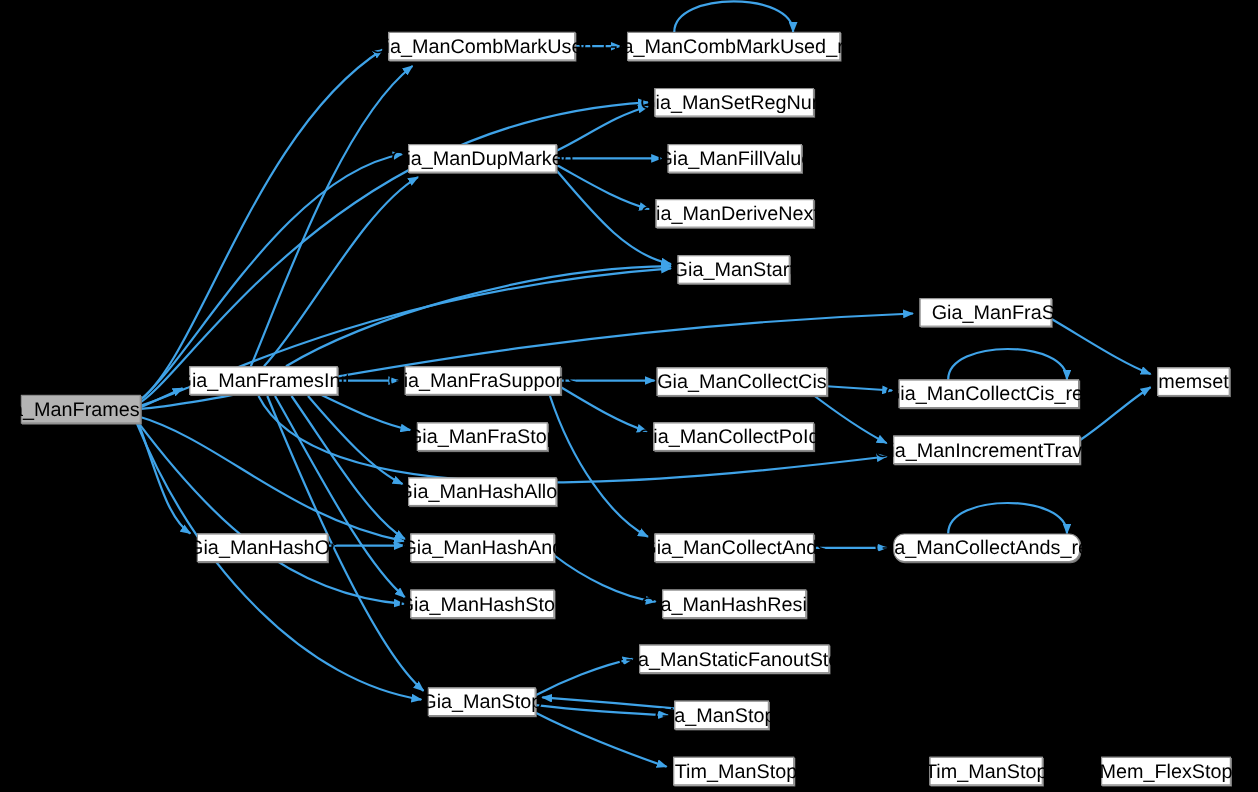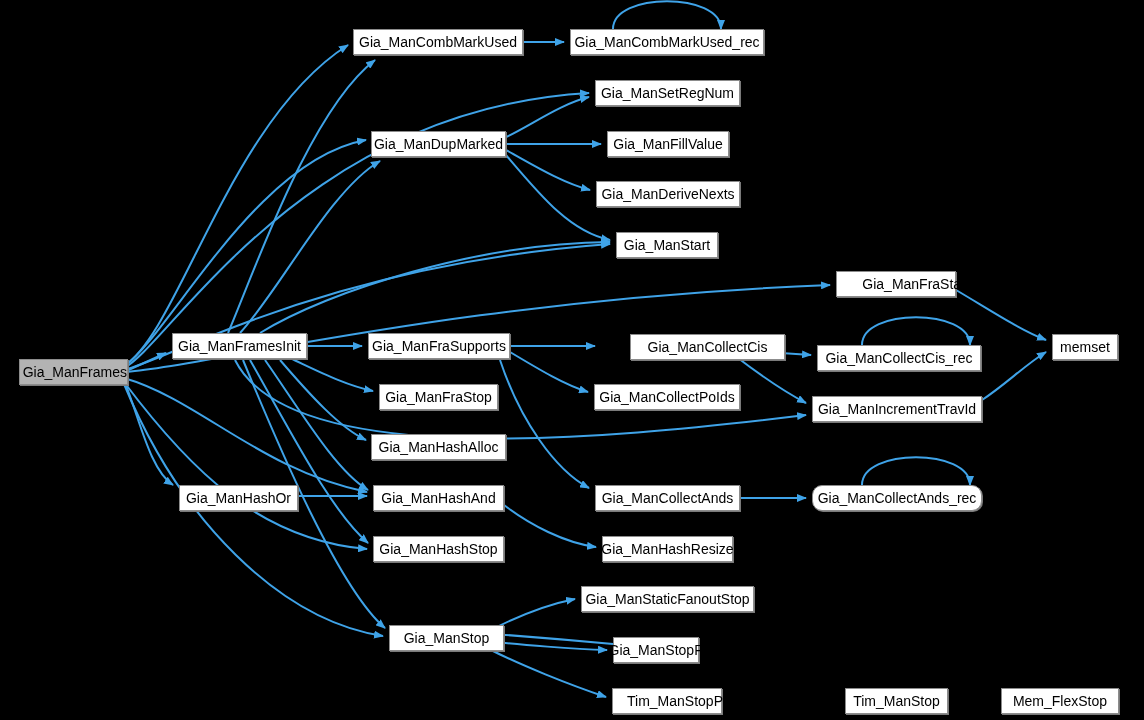--- a/index.html
+++ b/index.html
@@ -1,20 +1,20 @@
 <!DOCTYPE html>
 <html><head>
 <meta charset="utf-8">
 <style>
   html,body{margin:0;padding:0;background:#000;}
   #stage{position:relative;width:1144px;height:720px;background:#000;overflow:hidden;}
   svg#edges{position:absolute;left:0;top:0;width:1144px;height:720px;}
   .node{position:absolute;box-sizing:border-box;border:1px solid #8c8c8c;
         background:#fff;color:#000;display:flex;align-items:center;justify-content:center;
-        font-family:"Liberation Sans","DejaVu Sans",sans-serif;font-size:14px;
+        font-family:"Liberation Sans","DejaVu Sans",sans-serif;font-size:18px;
         white-space:nowrap;height:26px;box-shadow:1px 1px 0 0 #7a7a7a;}
   .node.root{background:#b3b3b3;}
   .node span{pointer-events:none;}
 </style>
 </head>
 <body>
 
 <div id="stage">
   <svg id="edges" xmlns="http://www.w3.org/2000/svg">
     <defs>
@@ -97,21 +97,21 @@
       </div>
       <div class="node" style="left: 1052px; top: 334px; width: 66px;">
         <span>memset</span>
       </div>
       <div class="node" style="left: 172px; top: 333px; width: 135px;">
         <span>Gia_ManFramesInit</span>
       </div>
       <div class="node" style="left: 368px; top: 333px; width: 142px;">
         <span>Gia_ManFraSupports</span>
       </div>
-      <div class="node" style="left: 630px; top: 334px; width: 155px;">
+      <div class="node" style="left: 597px; top: 334px; width: 155px;">
         <span>Gia_ManCollectCis</span>
       </div>
       <div class="node" style="left: 817px; top: 345px; width: 164px;">
         <span>Gia_ManCollectCis_rec</span>
       </div>
       <div class="node" style="left: 379px; top: 384px; width: 119px;">
         <span>Gia_ManFraStop</span>
       </div>
       <div class="node" style="left: 594px; top: 384px; width: 146px;">
         <span>Gia_ManCollectPoIds</span>
@@ -136,21 +136,21 @@
       </div>
       <div class="node" style="left: 373px; top: 536px; width: 131px;">
         <span>Gia_ManHashStop</span>
       </div>
       <div class="node" style="left: 602px; top: 536px; width: 131px;">
         <span>Gia_ManHashResize</span>
       </div>
       <div class="node" style="left: 581px; top: 586px; width: 173px;">
         <span>Gia_ManStaticFanoutStop</span>
       </div>
-      <div class="node" style="left: 389px; top: 625px; width: 115px;">
+      <div class="node" style="left: 389px; top: 625px; width: 98px;">
         <span>Gia_ManStop</span>
       </div>
       <div class="node" style="left: 613px; top: 637px; width: 86px;">
         <span>Gia_ManStopP</span>
       </div>
       <div class="node" style="left: 612px; top: 688px; width: 110px; padding-left: 16px;">
         <span>Tim_ManStopP</span>
       </div>
       <div class="node" style="left: 845px; top: 688px; width: 103px;">
         <span>Tim_ManStop</span>

